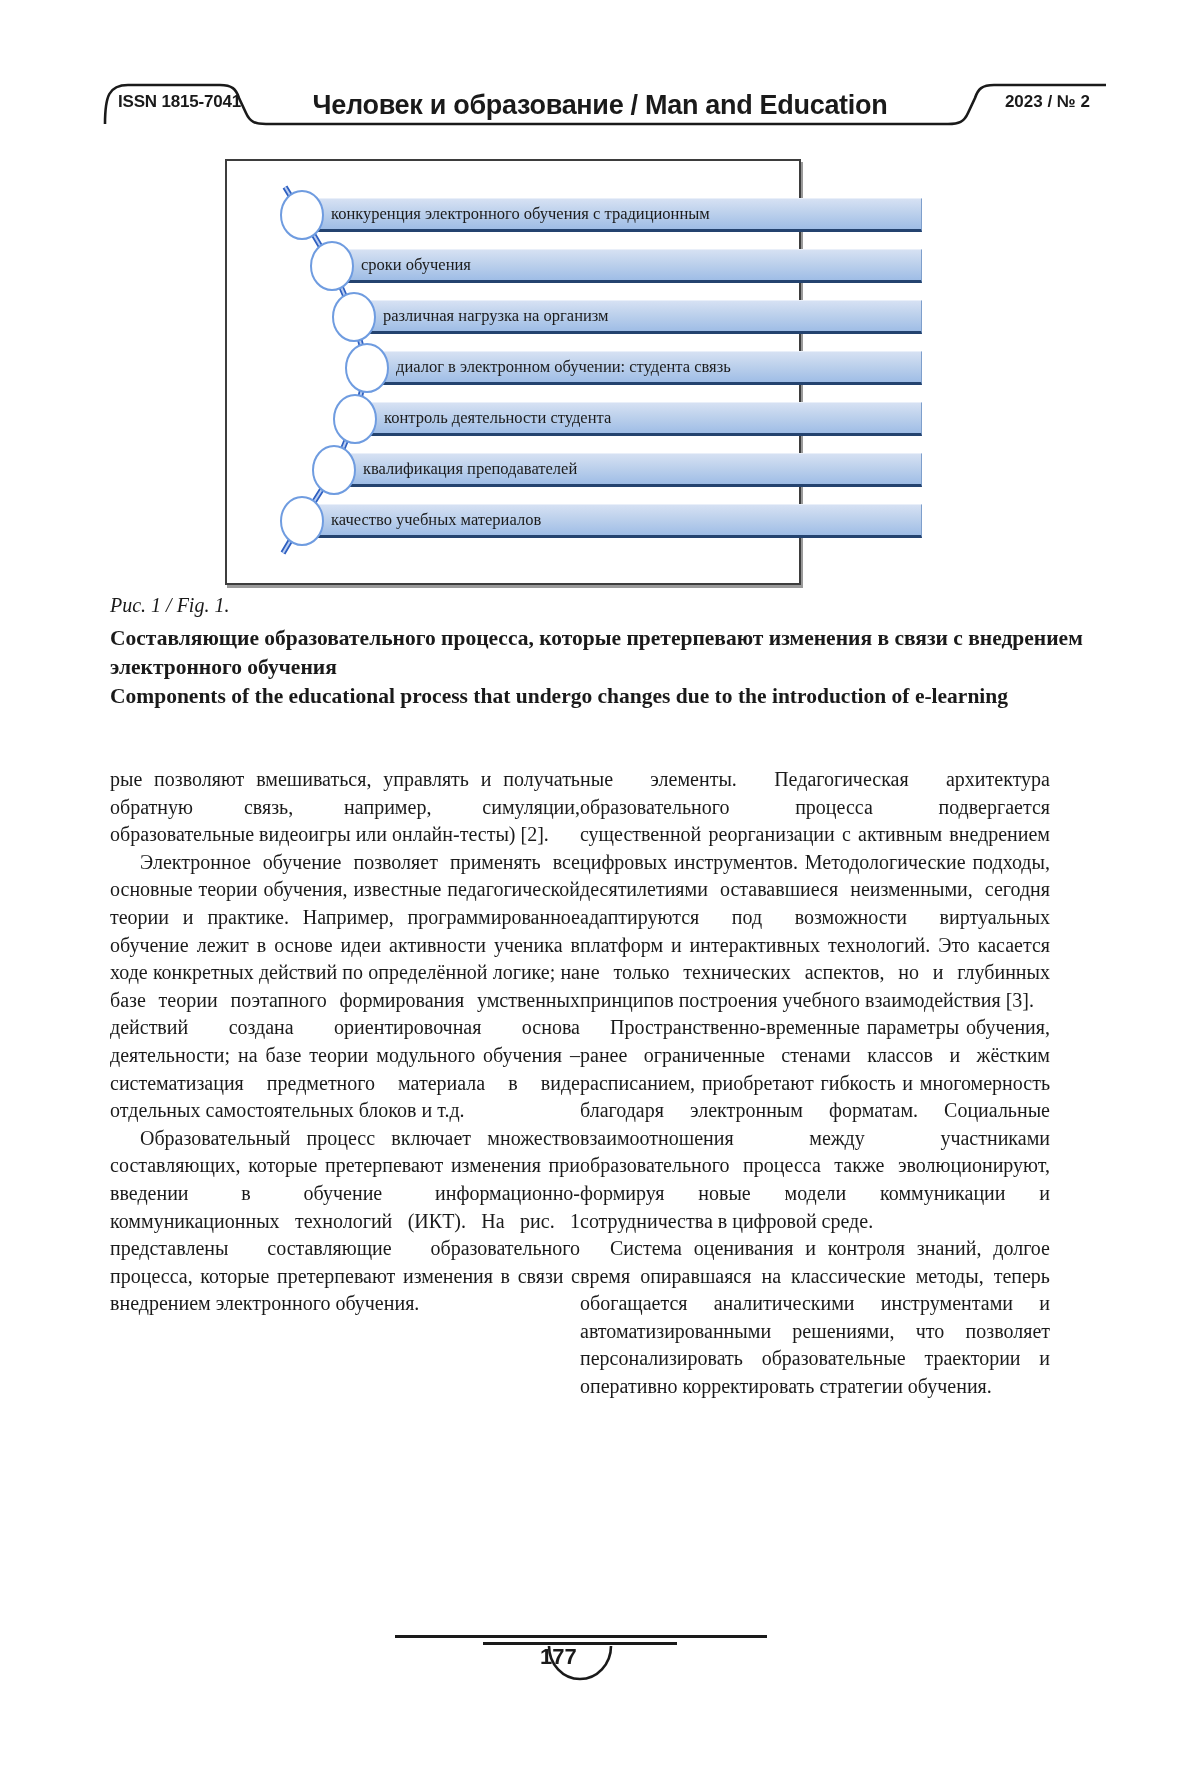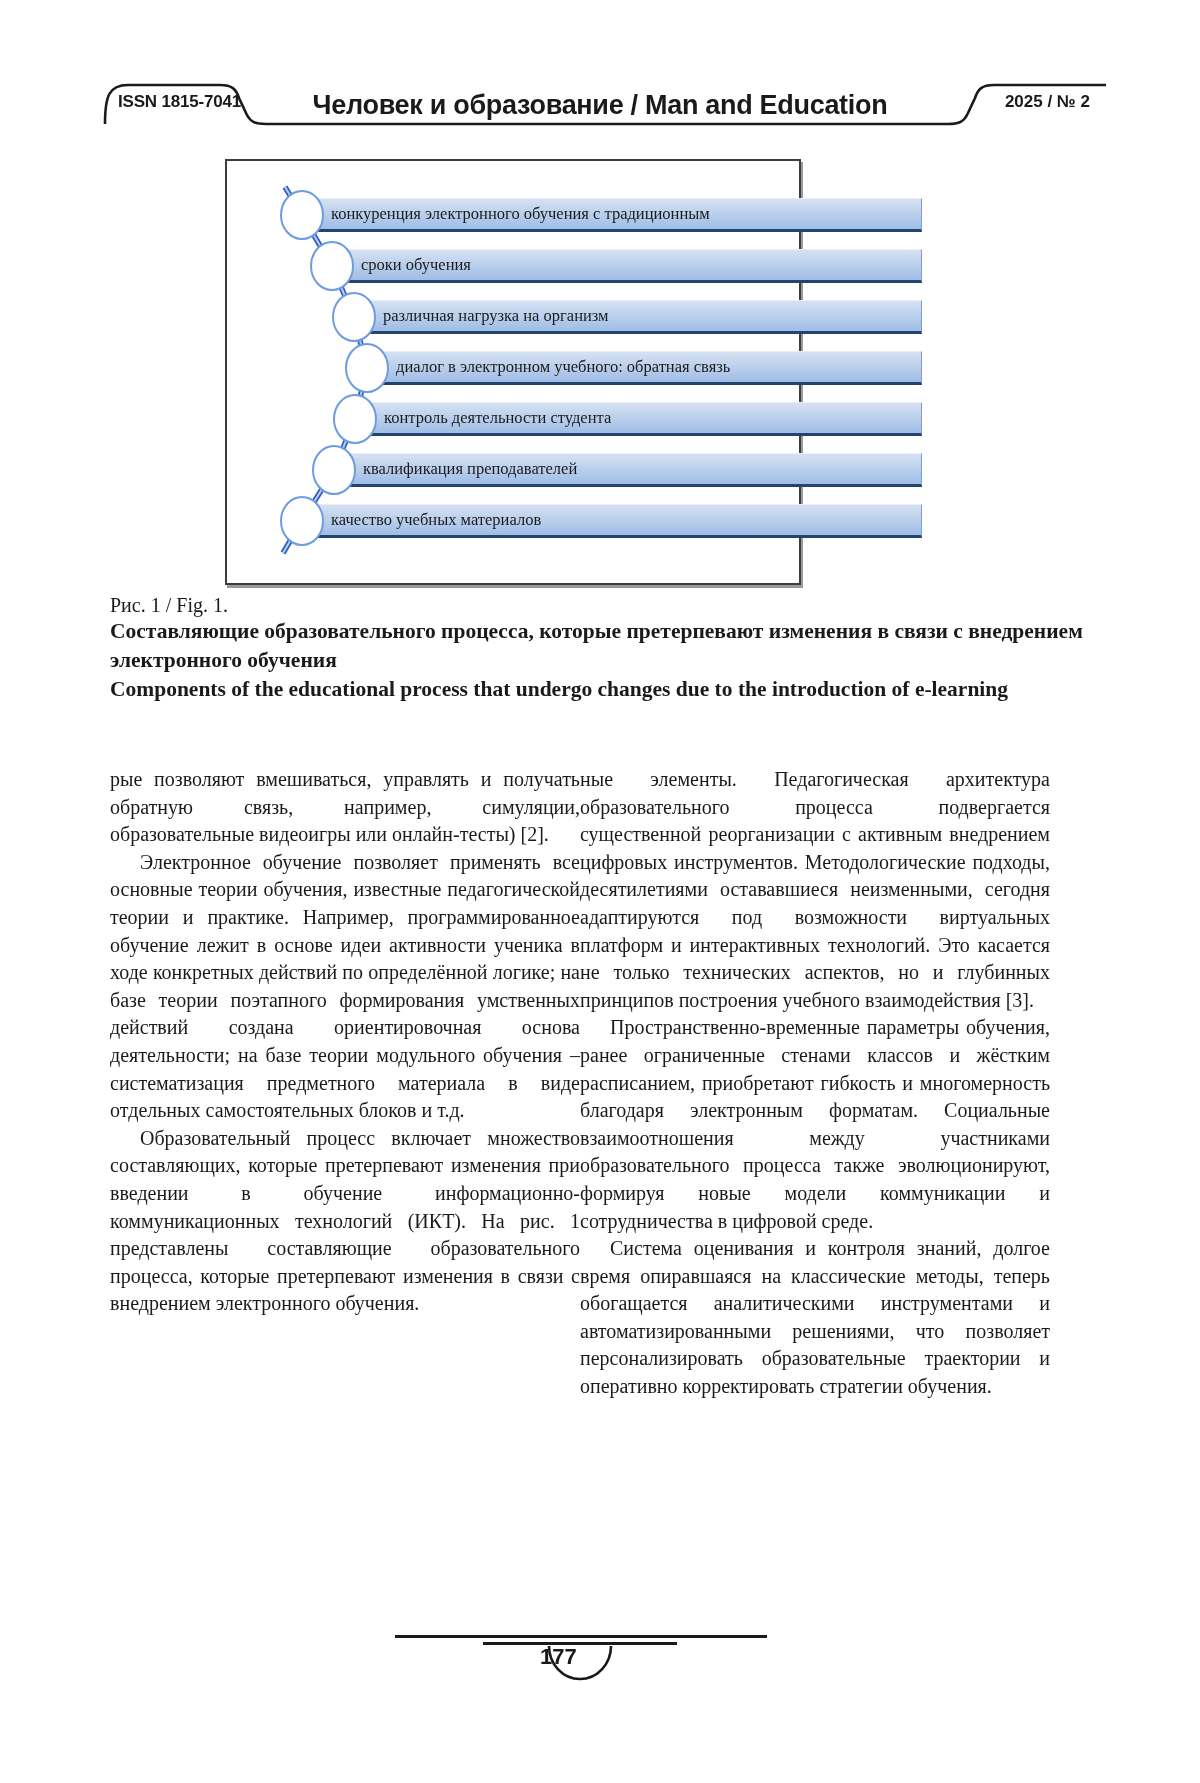--- a/index.html
+++ b/index.html
@@ -26,21 +26,21 @@
   .b2{top:88px;left:102px;width:593px}
   .b3{top:139px;left:124px;width:571px}
   .b4{top:190px;left:137px;width:558px}
   .b5{top:241px;left:125px;width:570px}
   .b6{top:292px;left:104px;width:591px}
   .b7{top:343px;left:72px;width:623px}
   #connector-svg{position:absolute;left:0;top:0;width:723px;height:426px;pointer-events:none;}
 
   
   #caption{position:absolute;left:110px;top:594px;width:985px;}
-  #caption .fig-label{font-size:20px;}
+  #caption .fig-label{font-style:italic;font-size:20px;margin-bottom:7px;}
   #caption .cap-bold{font-weight:bold;font-size:21.5px;line-height:29px;text-align:left;}
 
   
   #body-cols{position:absolute;left:110px;top:766px;width:980px;display:flex;}
   .col{width:470px;font-size:20px;line-height:27.6px;text-align:justify;}
   .col p{margin:0;text-indent:30px;}
   .col p.cont{text-indent:0;}
 
   
   .footer-line{position:absolute;background:#1a1a1a;}
@@ -53,34 +53,34 @@
 </head>
 <body>
 
 <div id="page">
 
   <svg id="header-rule" viewBox="0 0 1010 54">
     <path d="M 5,48 C 5,20 9,9 28,9 L 120,9 C 132,9 136,13 139,22 L 146,37 C 150,46 155,48 166,48 L 848,48 C 859,48 864,46 868,37 L 875,22 C 878,13 882,9 894,9 L 1006,9" fill="none" stroke="#1a1a1a" stroke-width="2.6"></path>
   </svg>
   <div id="issn">ISSN 1815-7041</div>
   <div id="journal-title">Человек и образование  /  Man and Education</div>
-  <div id="issue">2025 / № 2</div>
+  <div id="issue">2023 / № 2</div>
 
   <div id="figure-box">
     <div class="bar b1">
         <span>конкуренция электронного обучения с традиционным</span>
       </div>
     <div class="bar b2">
         <span>сроки обучения</span>
       </div>
     <div class="bar b3">
         <span>различная нагрузка на организм</span>
       </div>
     <div class="bar b4">
-        <span>диалог в электронном учебного: обратная связь</span>
+        <span>диалог в электронном обучении: студента связь</span>
       </div>
     <div class="bar b5">
         <span>контроль деятельности студента</span>
       </div>
     <div class="bar b6">
         <span>квалификация преподавателей</span>
       </div>
     <div class="bar b7">
         <span>качество учебных материалов</span>
       </div>

